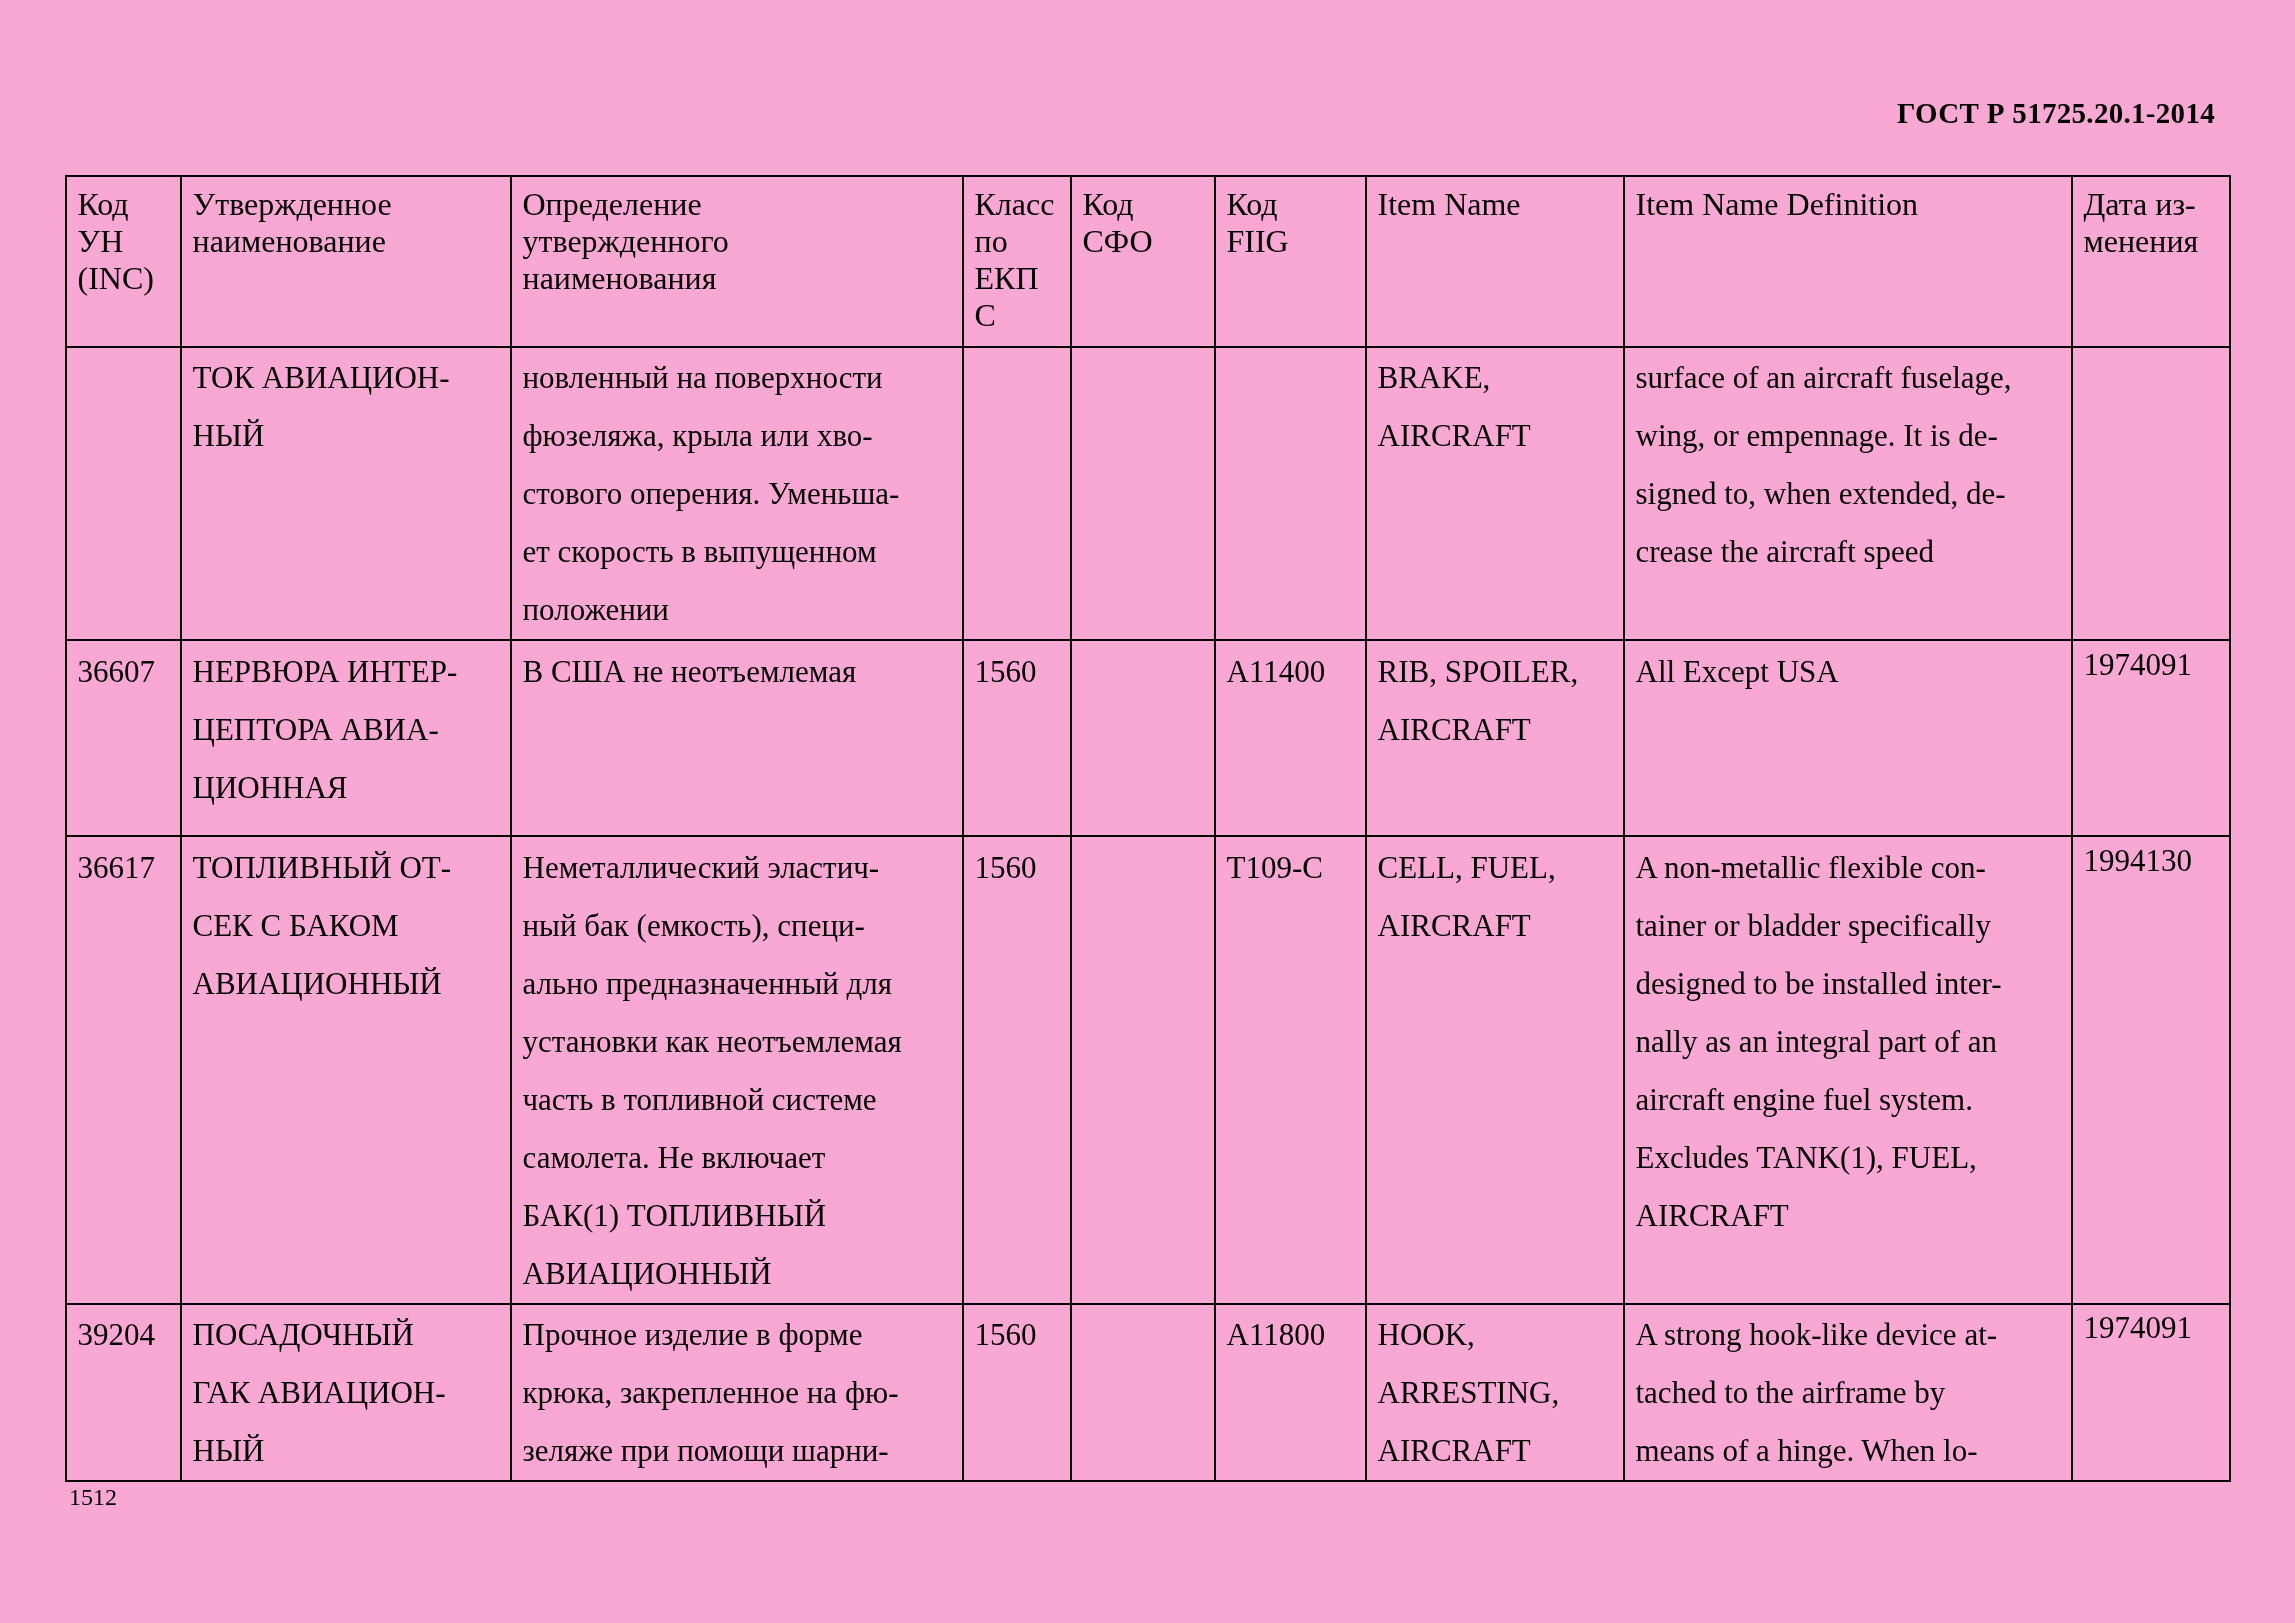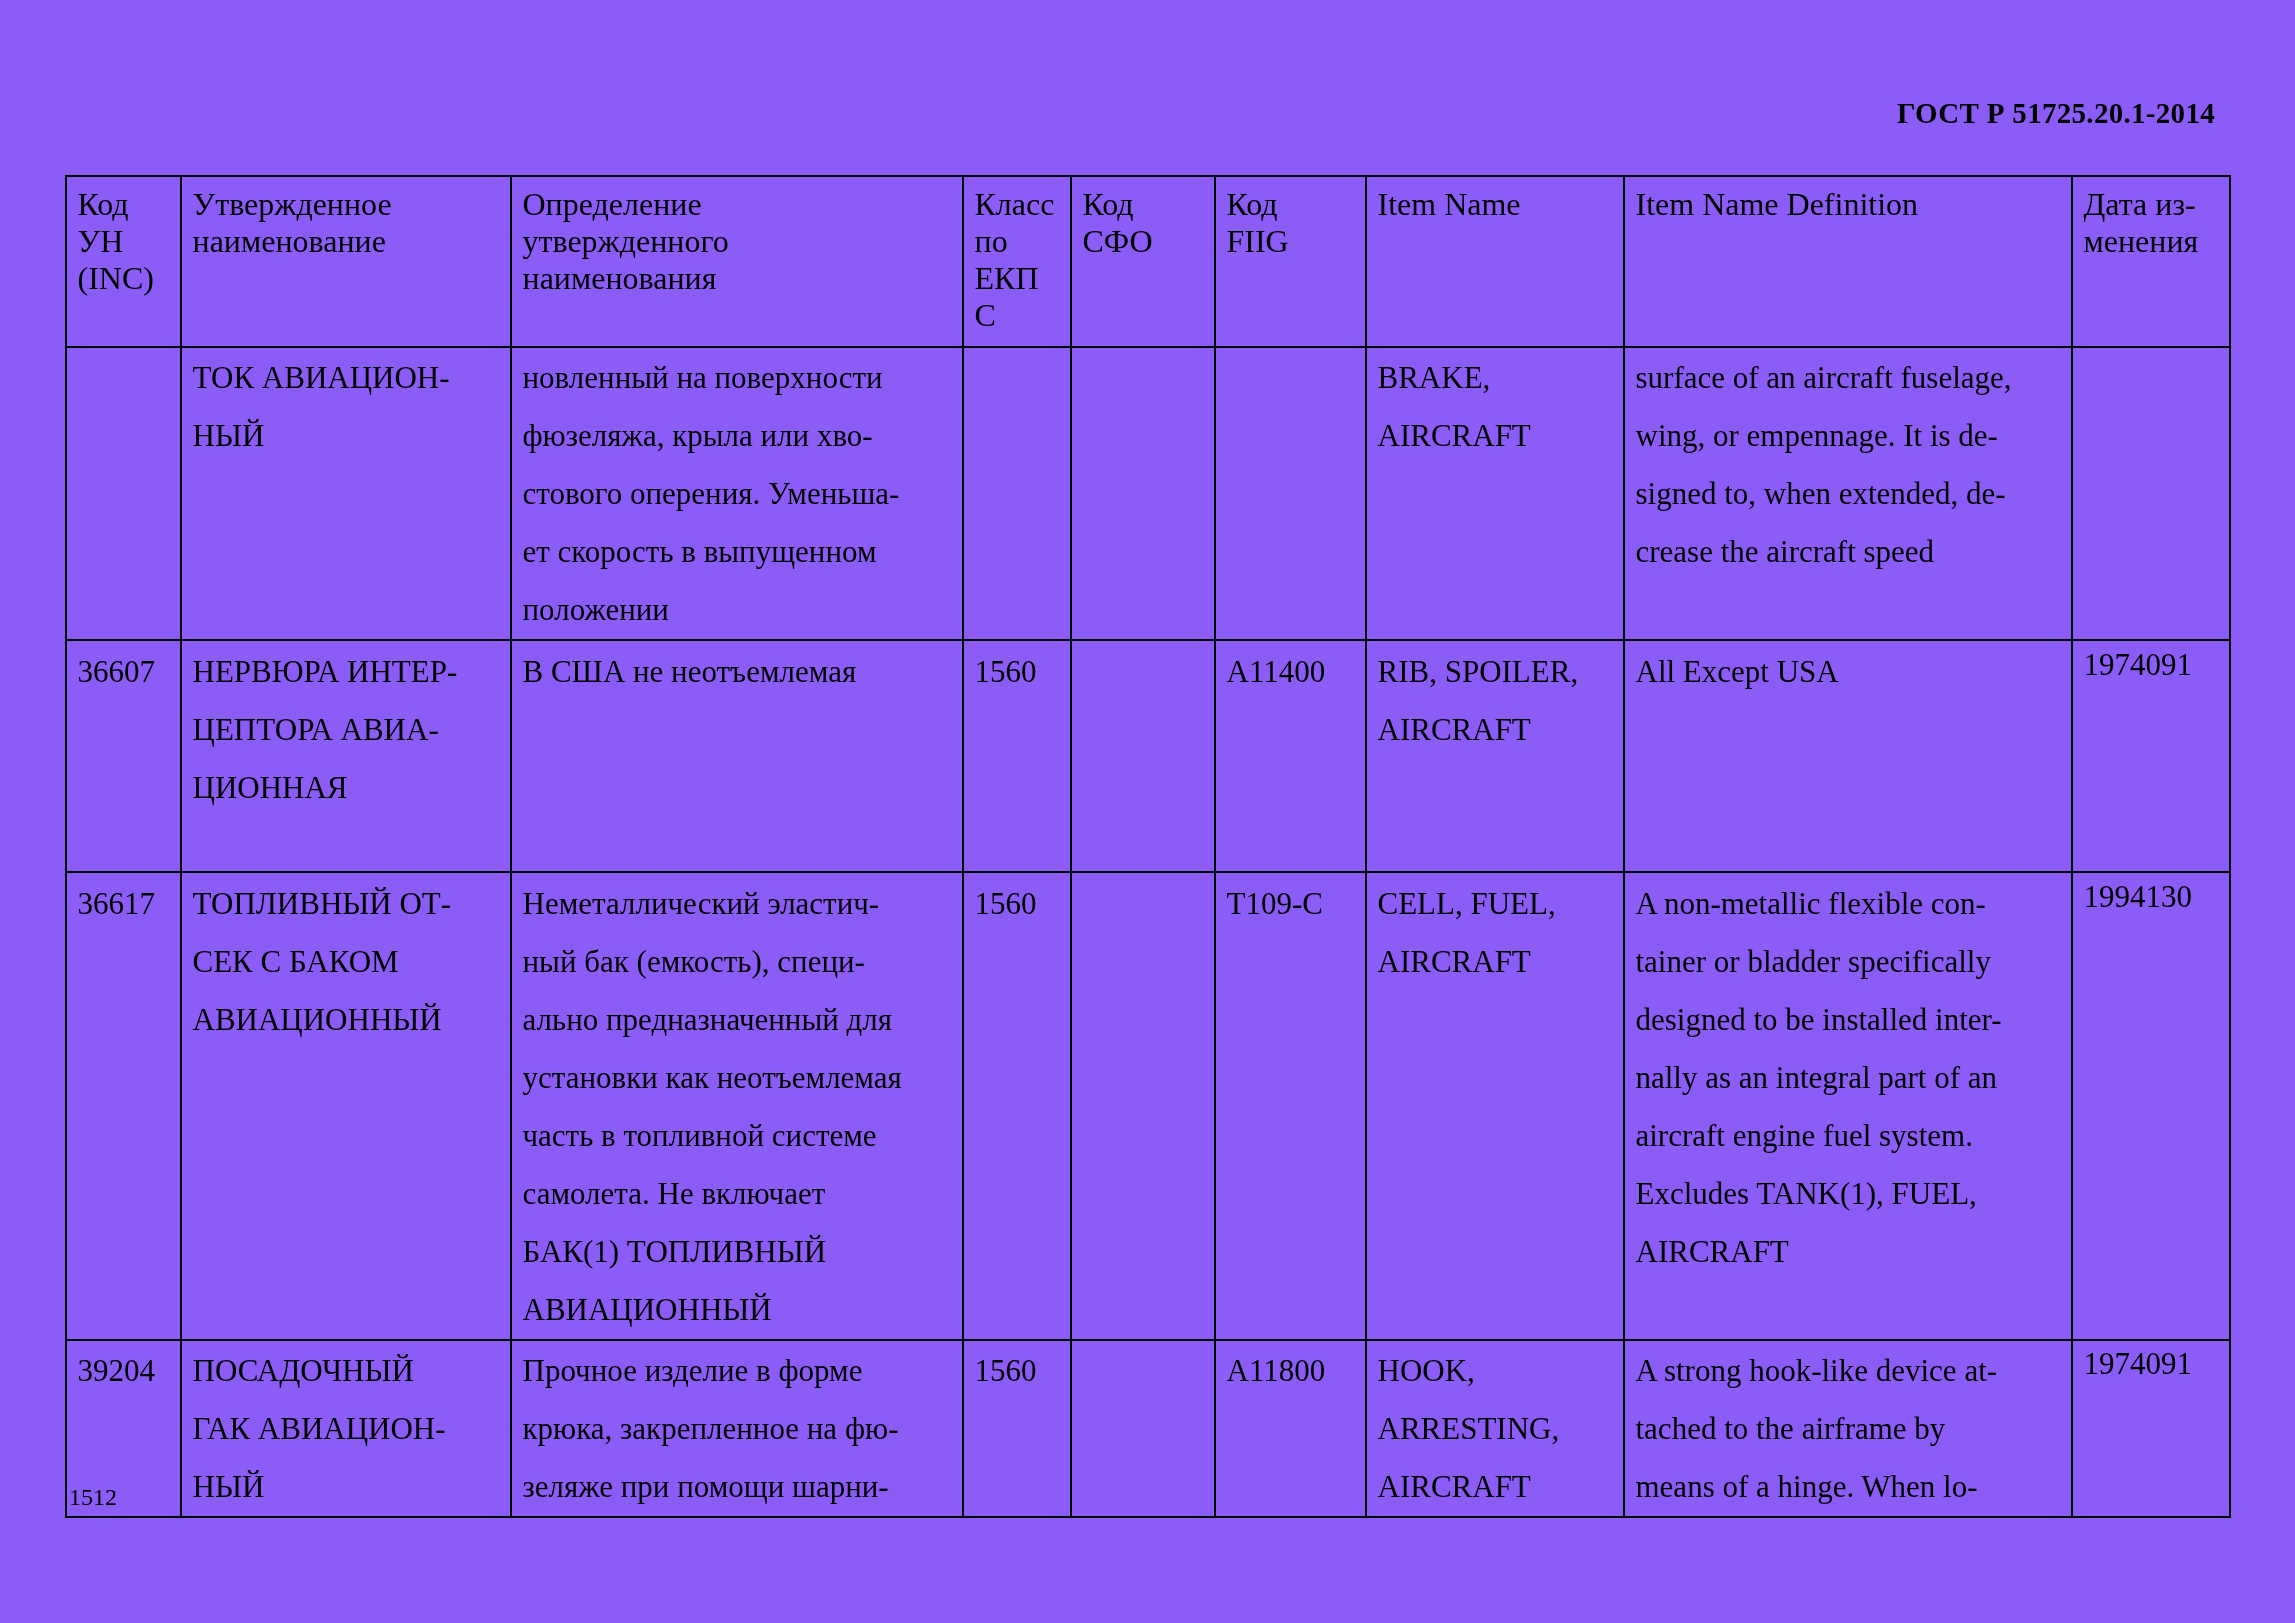--- a/index.html
+++ b/index.html
@@ -5,21 +5,21 @@
   * { margin: 0; padding: 0; box-sizing: border-box; }
   html, body { background: #ffffff; }
   body {
     font-family: "Liberation Serif", "DejaVu Serif", serif;
     color: #000000;
   }
   .page {
     position: relative;
     width: 2295px;
     height: 1623px;
-    background: #8b5cf6;
+    background: #f9a8d4;
     overflow: hidden;
   }
   .doc-header {
     position: absolute;
     top: 97px;
     right: 80px;
     font-size: 29px;
     font-weight: bold;
     letter-spacing: 0.3px;
   }
@@ -49,21 +49,21 @@
     line-height: 58px;
     padding: 1.3px 7.9px 0 10.5px;
   }
   .doc-table td.cell-date {
     line-height: 34px;
     padding-top: 6.5px;
     border-radius: 15px;
   }
   tr.hrow { height: 171px; }
   tr.r0 { height: 293px; }
-  tr.r1 { height: 232px; }
+  tr.r1 { height: 196px; }
   tr.r2 { height: 467px; }
   tr.r3 { height: 144px; }
   .doc-footer {
     position: absolute;
     left: 69px;
     top: 1484px;
     font-size: 24px;
   }
 </style>
 </head>

